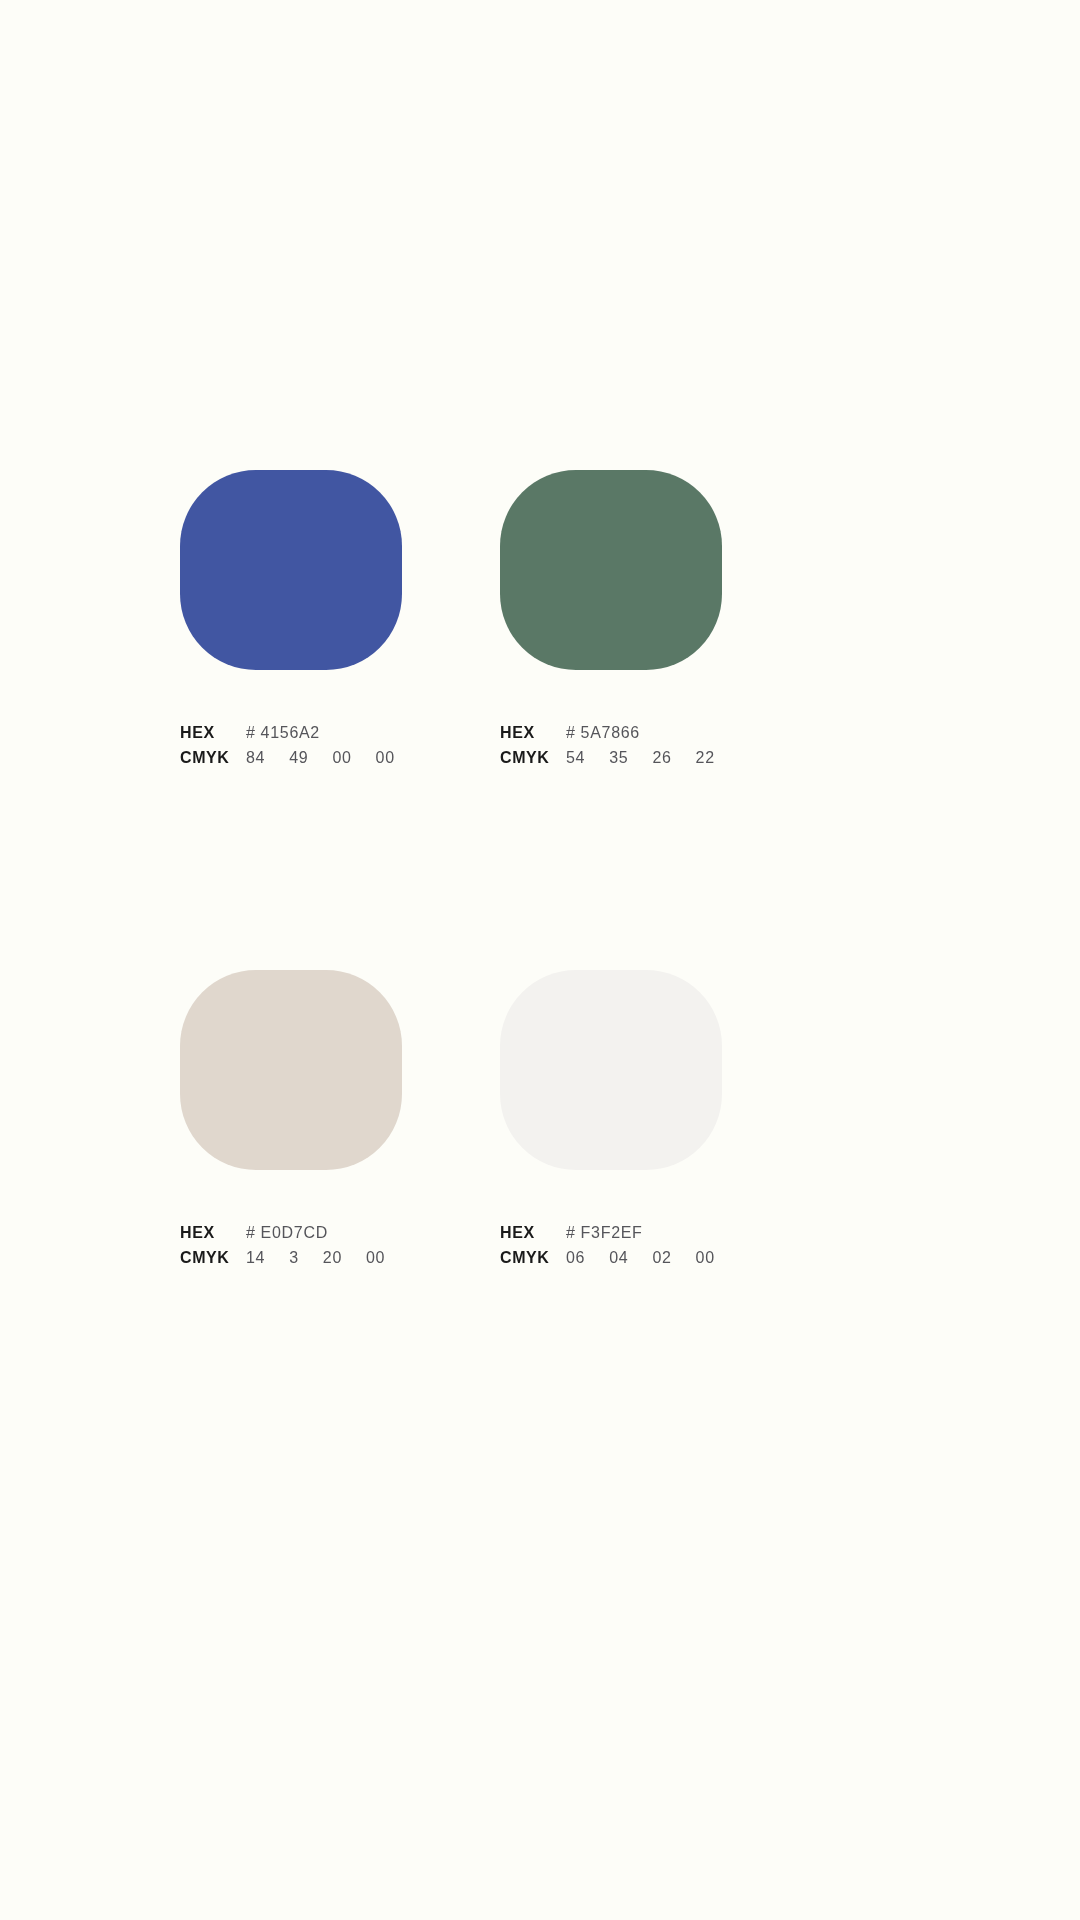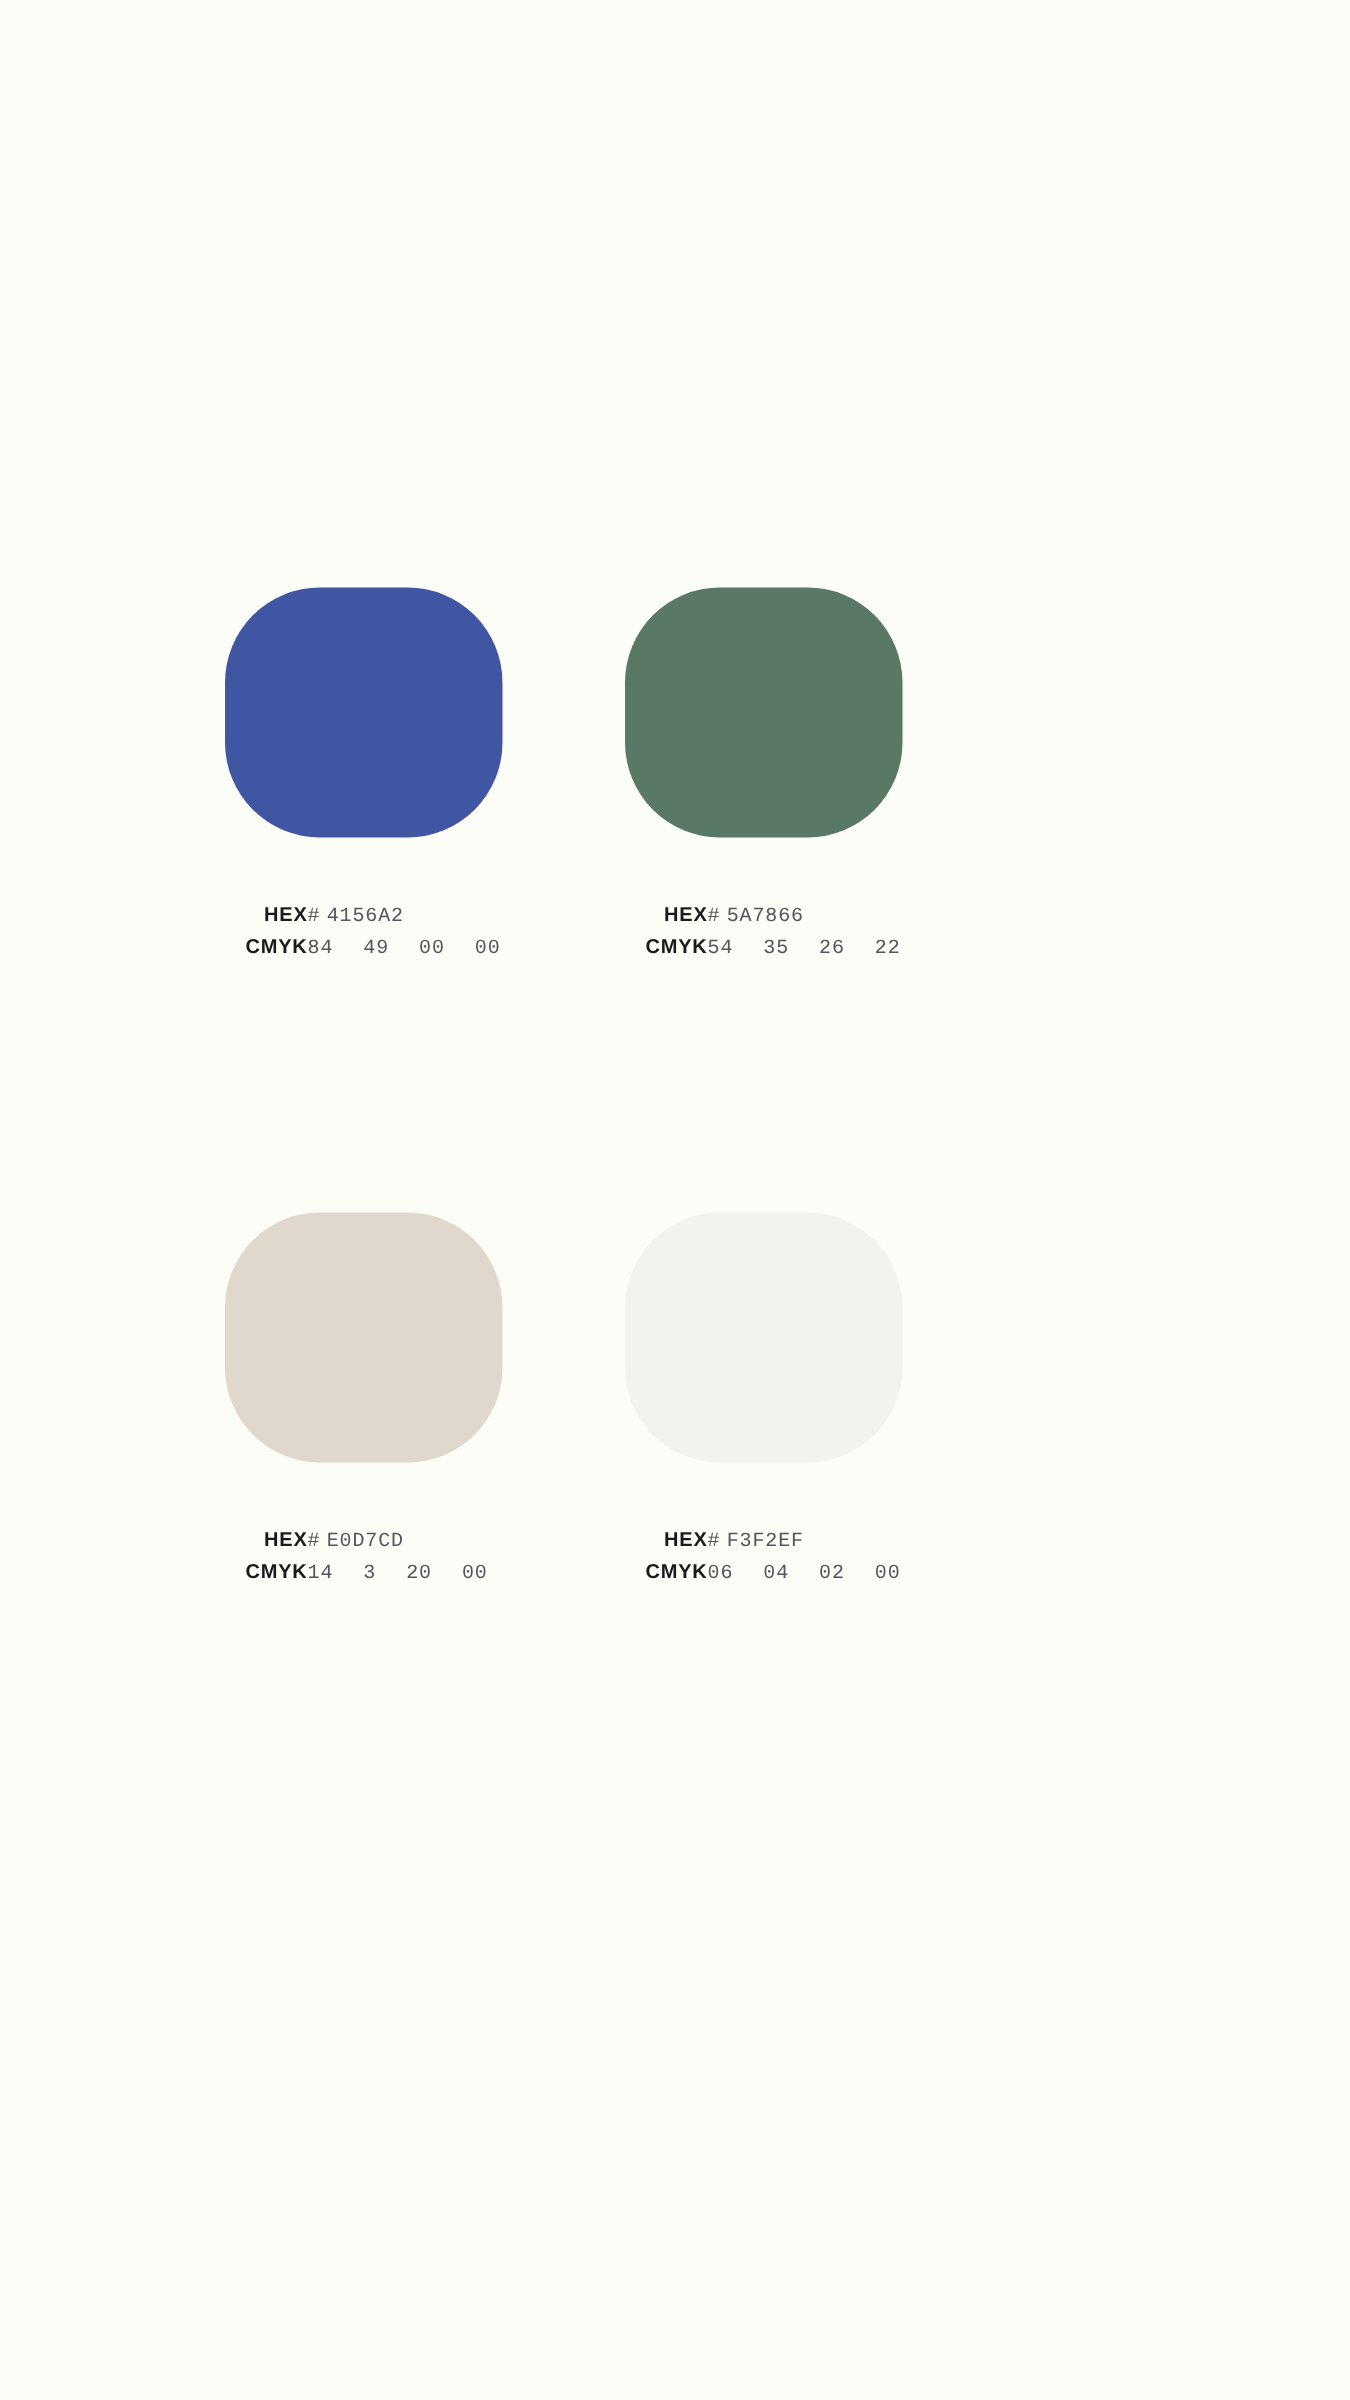--- a/index.html
+++ b/index.html
@@ -61,29 +61,27 @@
     white-space: nowrap;
   }
 
   .meta-key {
     font-size: 16px;
     font-weight: bold;
     letter-spacing: 0.6px;
     color: #1a1a1a;
     width: 66px;
     flex: 0 0 66px;
-    text-align: right;
   }
 
   .meta-val {
     font-size: 16px;
     font-weight: normal;
     letter-spacing: 0.7px;
     color: #55555a;
-    font-family: Liberation Mono, monospace;
   }
 
   .meta-val .hash {
     margin-right: 5px;
   }
 
   .cmyk-vals {
     display: inline-flex;
     gap: 24px;
   }

